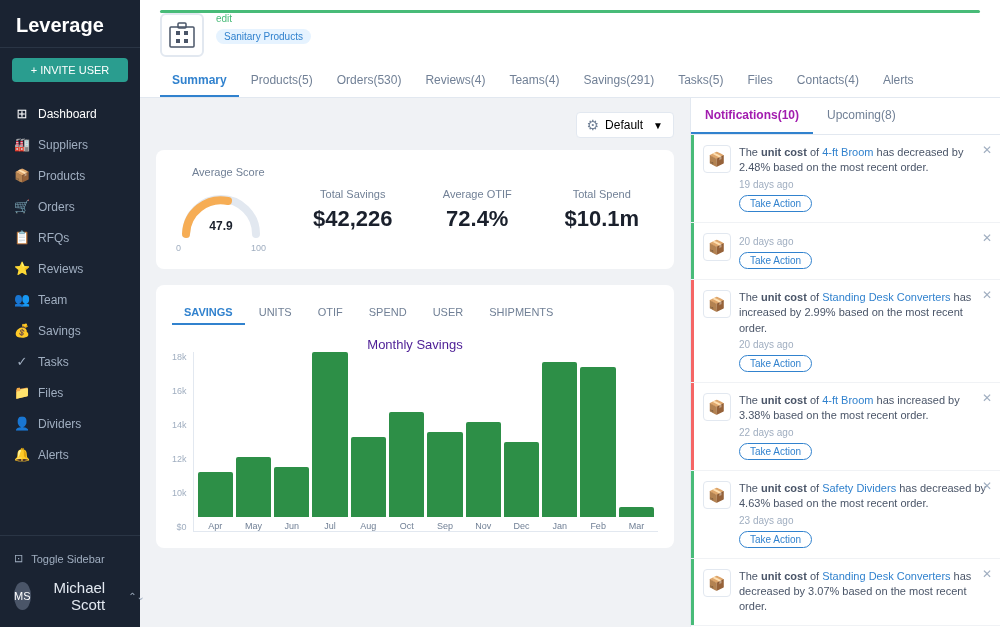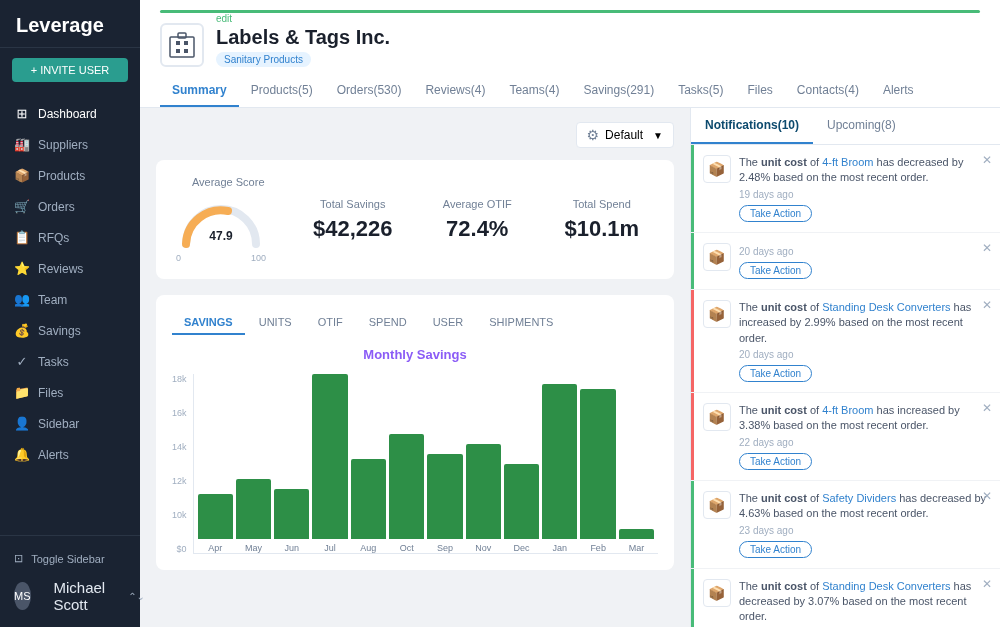--- a/index.html
+++ b/index.html
@@ -8,31 +8,31 @@
     
     .sidebar { width: 140px; background: #1a2332; display: flex; flex-direction: column; color: #fff; flex-shrink: 0; }
     .sidebar-logo { padding: 14px 16px 10px; font-size: 20px; font-weight: 700; color: #fff; border-bottom: 1px solid #2a3545; }
     .invite-btn { margin: 10px 12px; background: #2a9d8f; color: #fff; border: none; border-radius: 4px; padding: 6px 8px; font-size: 11px; cursor: pointer; text-align: center; }
     .sidebar-nav { flex: 1; overflow-y: auto; padding: 6px 0; }
     .nav-item { display: flex; align-items: center; gap: 8px; padding: 8px 14px; font-size: 12px; color: #a0aec0; cursor: pointer; }
     .nav-item.active { color: #fff; }
     .nav-icon { font-size: 13px; width: 16px; text-align: center; }
     .sidebar-bottom { padding: 10px 14px; border-top: 1px solid #2a3545; }
     .toggle-sidebar { display: flex; align-items: center; gap: 8px; font-size: 11px; color: #a0aec0; cursor: pointer; padding: 6px 0; }
-    .user-profile { display: flex; align-items: center; gap: 23px; padding: 8px 0 4px; }
+    .user-profile { display: flex; align-items: center; gap: 23px; padding: 8px 0 4px; text-align: right; }
     .avatar { width: 28px; height: 28px; border-radius: 50%; background: #4a5568; display: flex; align-items: center; justify-content: center; font-size: 11px; color: #fff; }
     .user-name { font-size: 15px; color: #e2e8f0; }
     .user-expand { margin-left: auto; font-size: 10px; color: #a0aec0; }
 
     
     .main { flex: 1; display: flex; flex-direction: column; overflow: hidden; }
 
     
     .header { background: #fff; border-bottom: 1px solid #e2e8f0; padding: 10px 20px 0; }
-    .header-top { display: flex; align-items: flex-end; gap: 12px; margin-bottom: 8px; }
+    .header-top { display: flex; align-items: flex-start; gap: 12px; margin-bottom: 8px; }
     .company-icon { width: 44px; height: 44px; border: 2px solid #e2e8f0; border-radius: 6px; display: flex; align-items: center; justify-content: center; font-size: 20px; color: #4a5568; position: relative; }
     .company-info { flex: 1; }
     .company-edit { font-size: 10px; color: #48bb78; margin-bottom: 2px; }
     .company-name { font-size: 20px; font-weight: 700; color: #1a202c; }
     .company-tag { display: inline-block; background: #e6f3ff; color: #3182ce; font-size: 10px; padding: 2px 8px; border-radius: 10px; margin-top: 3px; }
     .header-bar { height: 3px; background: #48bb78; margin-bottom: 0; border-radius: 2px; }
     .header-tabs { display: flex; gap: 0; }
     .header-tab { padding: 8px 12px; font-size: 12px; color: #718096; cursor: pointer; border-bottom: 2px solid transparent; white-space: nowrap; }
     .header-tab.active { color: #3182ce; border-bottom: 2px solid #3182ce; font-weight: 600; }
 
@@ -58,30 +58,30 @@
     .gauge-svg { width: 90px; height: 55px; }
     .gauge-labels { display: flex; justify-content: space-between; font-size: 9px; color: #a0aec0; }
 
     
     .chart-tabs { display: flex; gap: 2px; margin-bottom: 12px; }
     .chart-tab { padding: 5px 12px; font-size: 11px; color: #718096; cursor: pointer; border-bottom: 2px solid transparent; }
     .chart-tab.active { color: #3182ce; border-bottom: 2px solid #3182ce; font-weight: 600; }
 
     
     .chart-area { background: #fff; border-radius: 8px; padding: 16px; }
-    .chart-title { text-align: center; font-size: 13px; font-weight: 700; color: #8b5cf6; margin-bottom: 12px; }
+    .chart-title { text-align: center; font-size: 13px; font-weight: 400; color: #4c1d95; }
     .bar-col { display: flex; flex-direction: column; align-items: center; flex: 1; }
     .bar { width: 100%; background: #2d8f47; border-radius: 2px 2px 0 0; min-width: 18px; }
     .bar-label { font-size: 9px; color: #718096; margin-top: 4px; }
 
     
     .right-panel { width: 310px; background: #fff; border-left: 1px solid #e2e8f0; overflow-y: auto; flex-shrink: 0; }
     .notif-header { display: flex; border-bottom: 1px solid #e2e8f0; }
     .notif-tab { padding: 10px 14px; font-size: 12px; cursor: pointer; border-bottom: 2px solid transparent; color: #718096; }
-    .notif-tab.active { color: #0c4a6e; border-bottom: 2px solid #3182ce; font-weight: 600; }
+    .notif-tab.active { color: #a21caf; border-bottom: 2px solid #3182ce; font-weight: 600; }
 
     .notif-item { display: flex; gap: 8px; padding: 10px 12px; border-bottom: 1px solid #f0f2f5; position: relative; }
     .notif-item .left-bar { position: absolute; left: 0; top: 0; bottom: 0; width: 3px; }
     .notif-item .left-bar.green { background: #48bb78; }
     .notif-item .left-bar.red { background: #f56565; }
     .notif-icon { width: 28px; height: 28px; border: 1px solid #e2e8f0; border-radius: 4px; display: flex; align-items: center; justify-content: center; font-size: 14px; flex-shrink: 0; }
     .notif-content { flex: 1; }
     .notif-text { font-size: 11px; color: #4a5568; line-height: 1.4; }
     .notif-text a, .notif-link { color: #3182ce; }
     .notif-time { font-size: 10px; color: #a0aec0; margin-top: 3px; }
@@ -130,21 +130,21 @@
     <div class="nav-item">
       <span class="nav-icon">✓</span>
       <span>Tasks</span>
     </div>
     <div class="nav-item">
       <span class="nav-icon">📁</span>
       <span>Files</span>
     </div>
     <div class="nav-item">
       <span class="nav-icon">👤</span>
-      <span>Sidebar</span>
+      <span>Dividers</span>
     </div>
     <div class="nav-item">
       <span class="nav-icon">🔔</span>
       <span>Alerts</span>
     </div>
   </nav>
   <div class="sidebar-bottom">
     <div class="toggle-sidebar">
       <span>⊡</span>
       <span>Toggle Sidebar</span>
@@ -167,21 +167,20 @@
           <rect x="2" y="6" width="24" height="20" rx="1" stroke="#4a5568" stroke-width="1.5" fill="none"></rect>
           <rect x="8" y="10" width="4" height="4" fill="#4a5568"></rect>
           <rect x="16" y="10" width="4" height="4" fill="#4a5568"></rect>
           <rect x="8" y="18" width="4" height="4" fill="#4a5568"></rect>
           <rect x="16" y="18" width="4" height="4" fill="#4a5568"></rect>
           <rect x="10" y="2" width="8" height="5" rx="1" stroke="#4a5568" stroke-width="1.5" fill="none"></rect>
         </svg>
       </div>
       <div class="company-info">
         <div class="company-edit">edit</div>
-        <div class="company-name">Labels &amp; Tags Inc.</div>
         <span class="company-tag">Sanitary Products</span>
       </div>
     </div>
     <div class="header-tabs">
       <div class="header-tab active">Summary</div>
       <div class="header-tab">Products(5)</div>
       <div class="header-tab">Orders(530)</div>
       <div class="header-tab">Reviews(4)</div>
       <div class="header-tab">Teams(4)</div>
       <div class="header-tab">Savings(291)</div>

